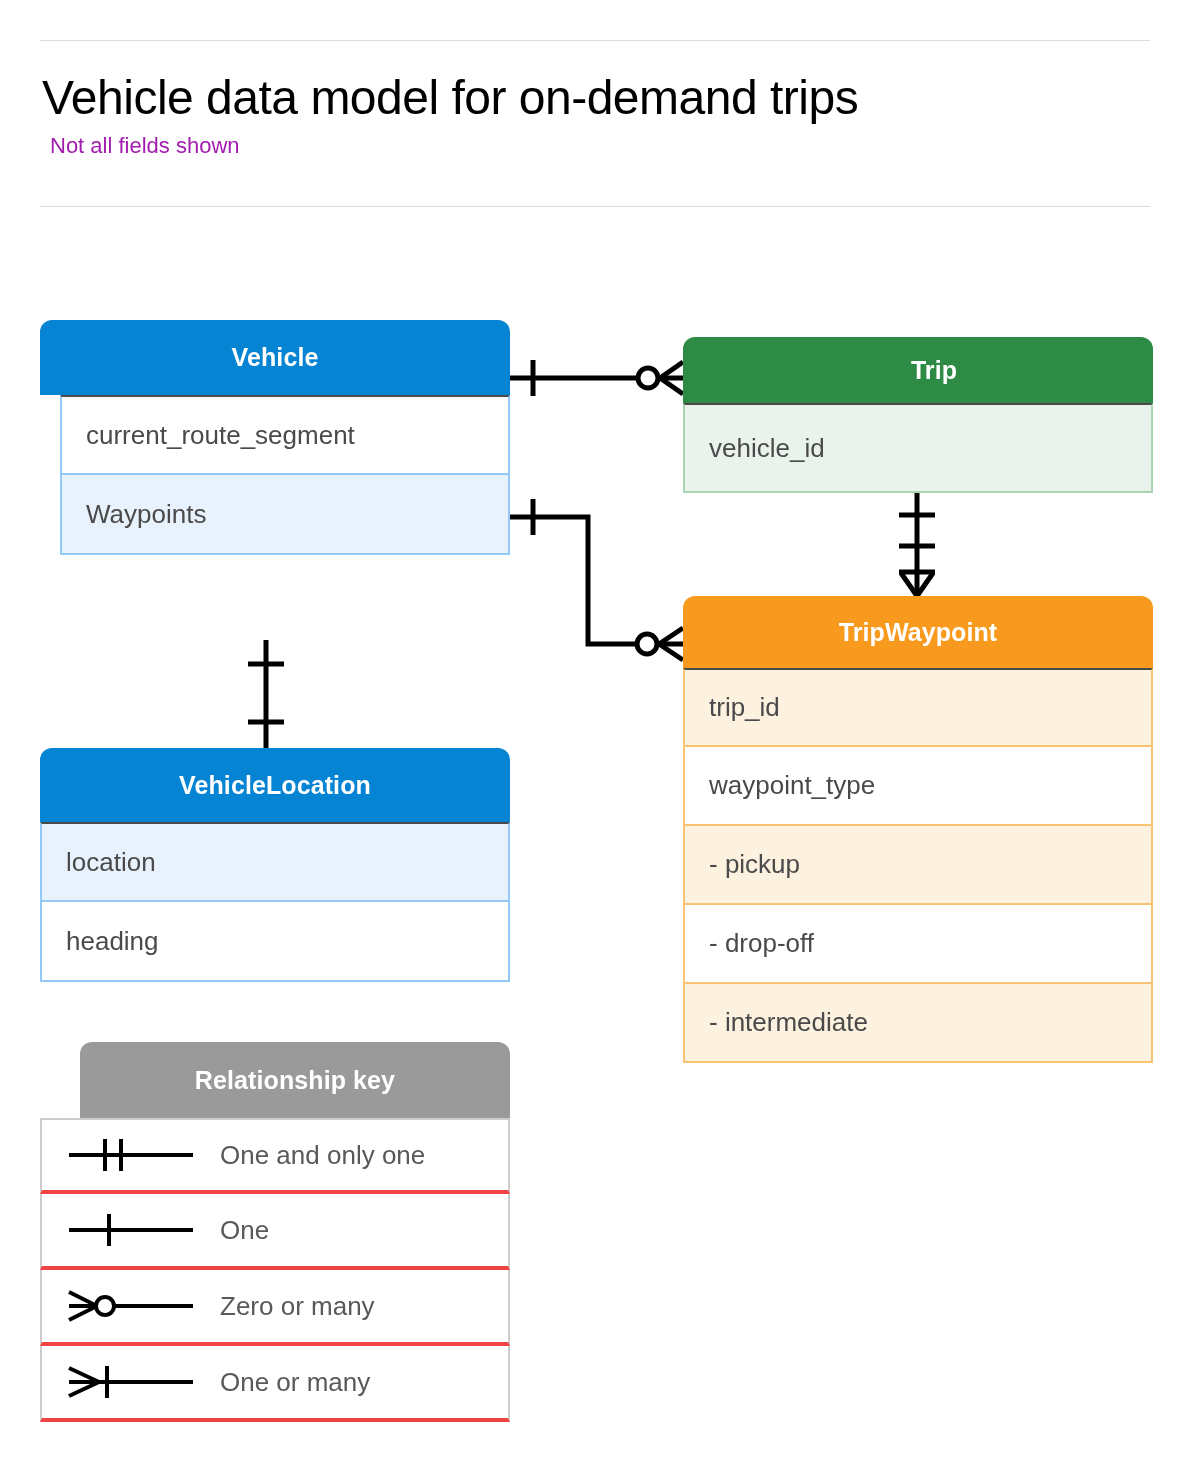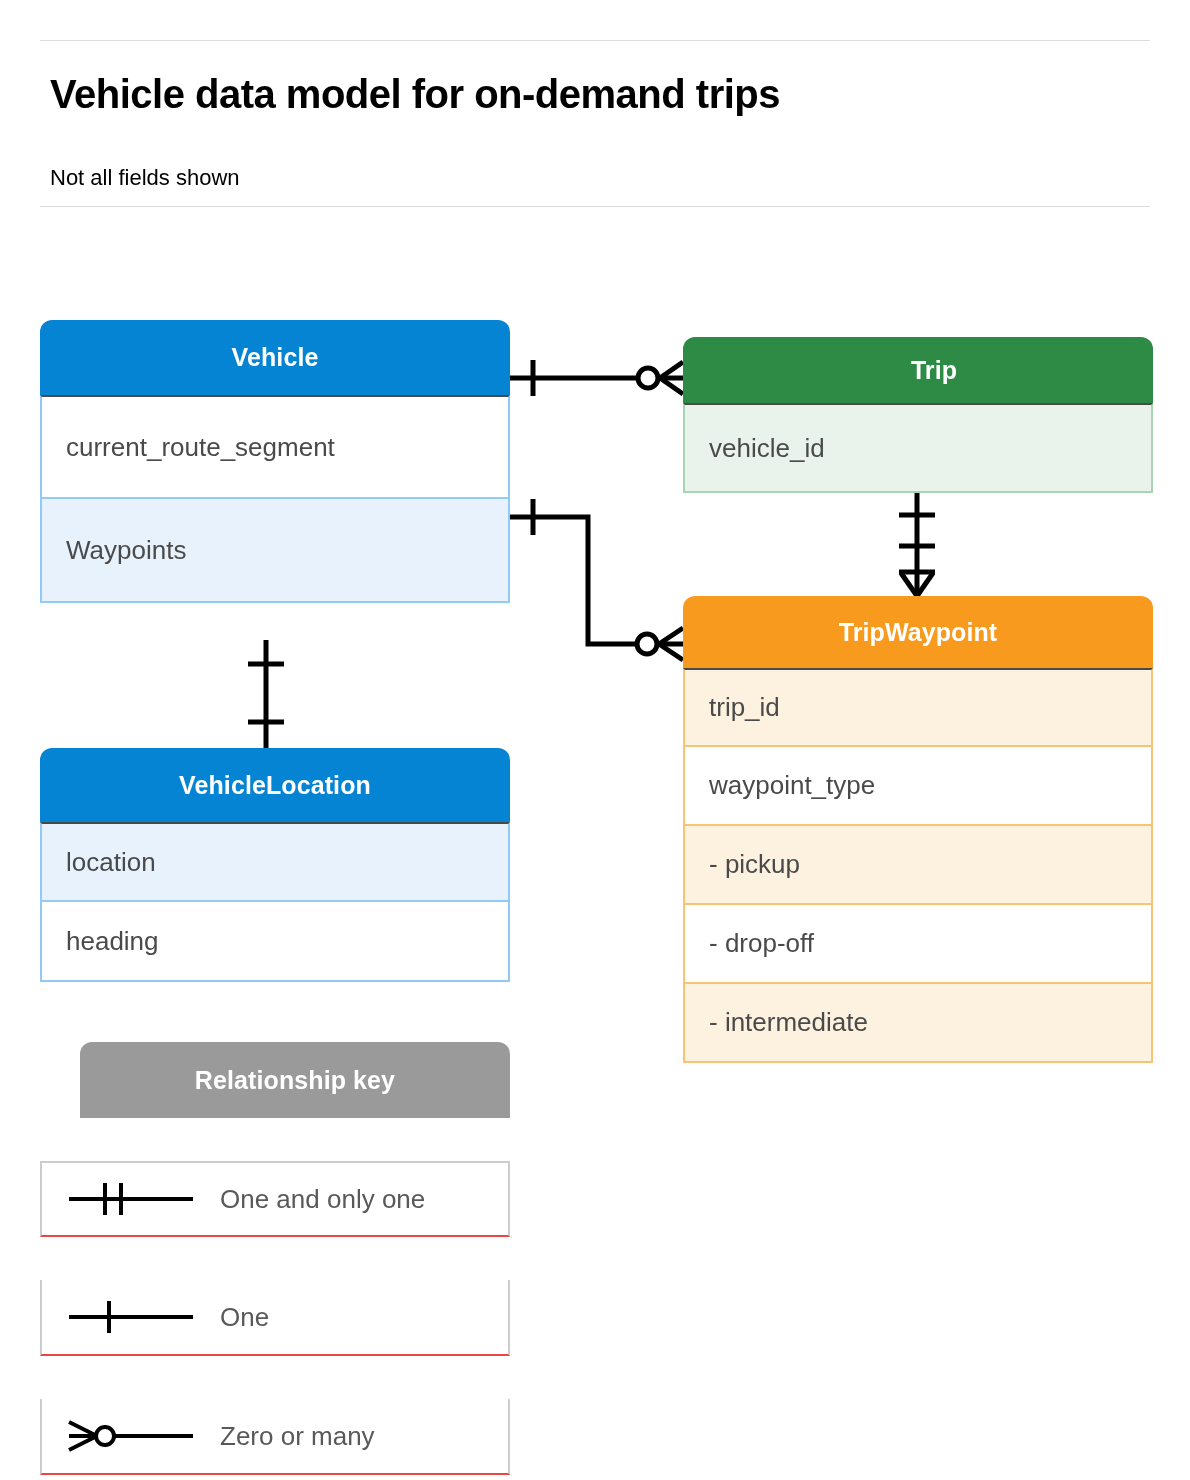--- a/index.html
+++ b/index.html
@@ -13,27 +13,27 @@
 
   
   .rule{
     position:absolute;left:40px;width:1110px;height:1px;
     background:#dcdcdc;
   }
   #rule-top{top:40px;}
   #rule-bottom{top:206px;}
 
   #page-title{
-    position:absolute;left:50px;top:72px;
-    font-size:40px;font-weight:700;color:#000000;
+    position:absolute;left:42px;top:72px;
+    font-size:48px;font-weight:400;color:#000000;
     letter-spacing:-0.5px;line-height:1.1;
   }
   #page-subtitle{
     position:absolute;left:50px;top:133px;
-    font-size:22px;font-weight:400;color:#000000;margin-top:32px;
+    font-size:22px;font-weight:400;color:#a21caf;
   }
 
   
   .entity{position:absolute;}
   .entity-header{
     border-radius:12px 12px 0 0;
     color:#ffffff;
     font-size:25px;font-weight:700;
     text-align:center;
     display:flex;align-items:center;justify-content:center;
@@ -65,21 +65,21 @@
   .hdr-orange{background:#f89a1e;}
   .row-orange{border-color:#f8c372;background:#ffffff;}
   .row-orange.alt{background:#fdf2e0;}
 
   
   .hdr-grey{background:#9a9a9a;margin-left:40px;}
 
   
   #entity-vehicle{left:40px;top:320px;width:470px;}
   #entity-vehicle .entity-header{height:75px;}
-  #entity-vehicle .entity-row{height:104px;}
+  #entity-vehicle .entity-row{height:80px;margin-left:20px;}
 
   #entity-vehiclelocation{left:40px;top:748px;width:470px;}
   #entity-vehiclelocation .entity-header{height:74px;}
   #entity-vehiclelocation .entity-row{height:80px;}
 
   #entity-trip{left:683px;top:337px;width:470px;}
   #entity-trip .entity-header{height:66px;}
   #entity-trip .entity-row{height:90px;}
 
   #entity-tripwaypoint{left:683px;top:596px;width:470px;}
@@ -87,22 +87,21 @@
   #entity-tripwaypoint .entity-row{height:79px;}
 
   #legend{left:40px;top:1042px;width:470px;}
   #legend .entity-header{height:76px;font-size:25px;}
   .legend-row{
     box-sizing:border-box;
     height:76px;
     display:flex;align-items:center;
     border-left:2px solid #cccccc;
     border-right:2px solid #cccccc;
-    border-bottom:2px solid #ef4444;
-    margin-top:43px;
+    border-bottom:4px solid #ef4444;
   }
   .legend-row.first{border-top:2px solid #cccccc;}
   .legend-sym{width:178px;flex:none;display:flex;align-items:center;justify-content:center;}
   .legend-label{font-size:26px;color:#595959;}
 
   
   #connectors{
     position:absolute;left:0;top:0;width:1190px;height:1480px;
     pointer-events:none;
   }

